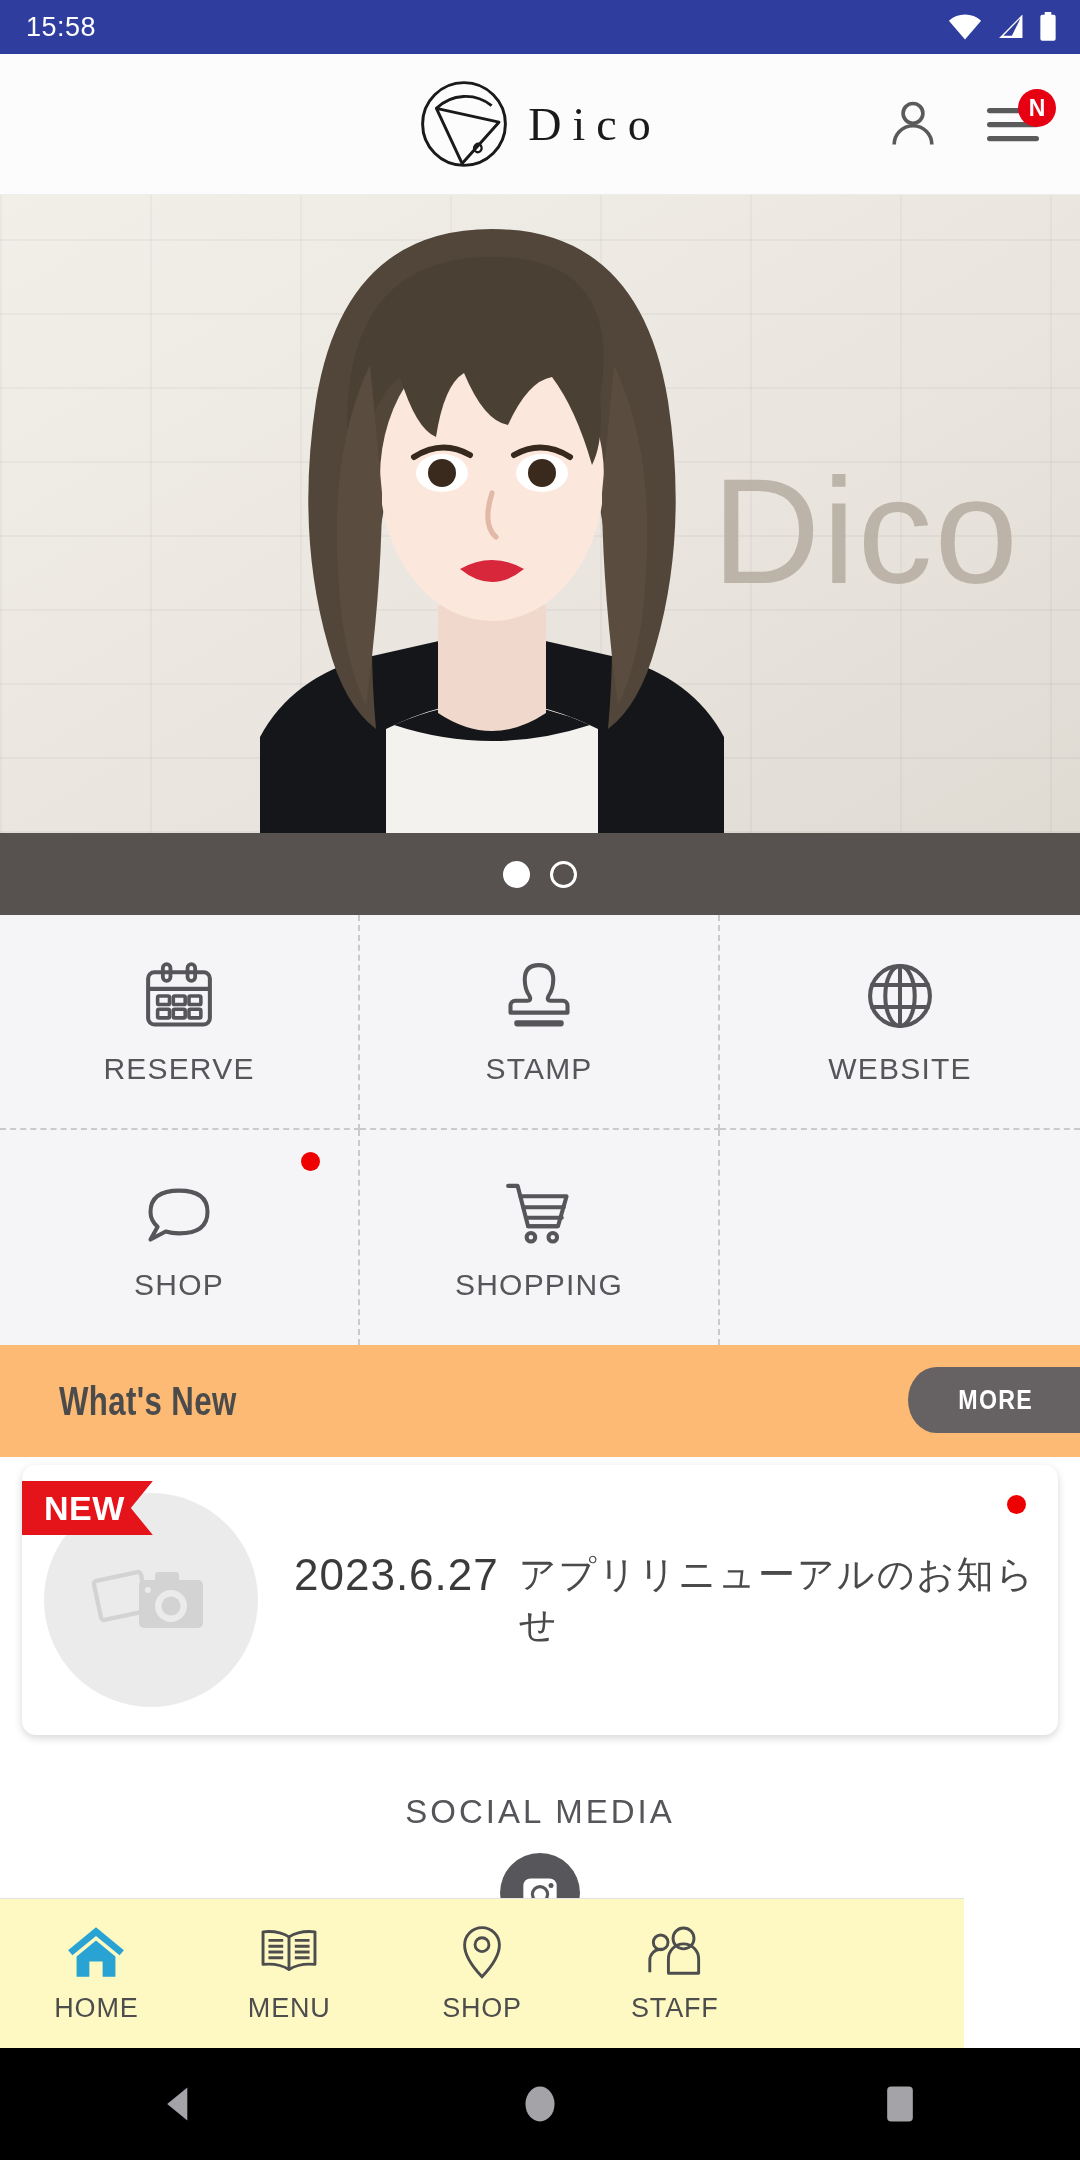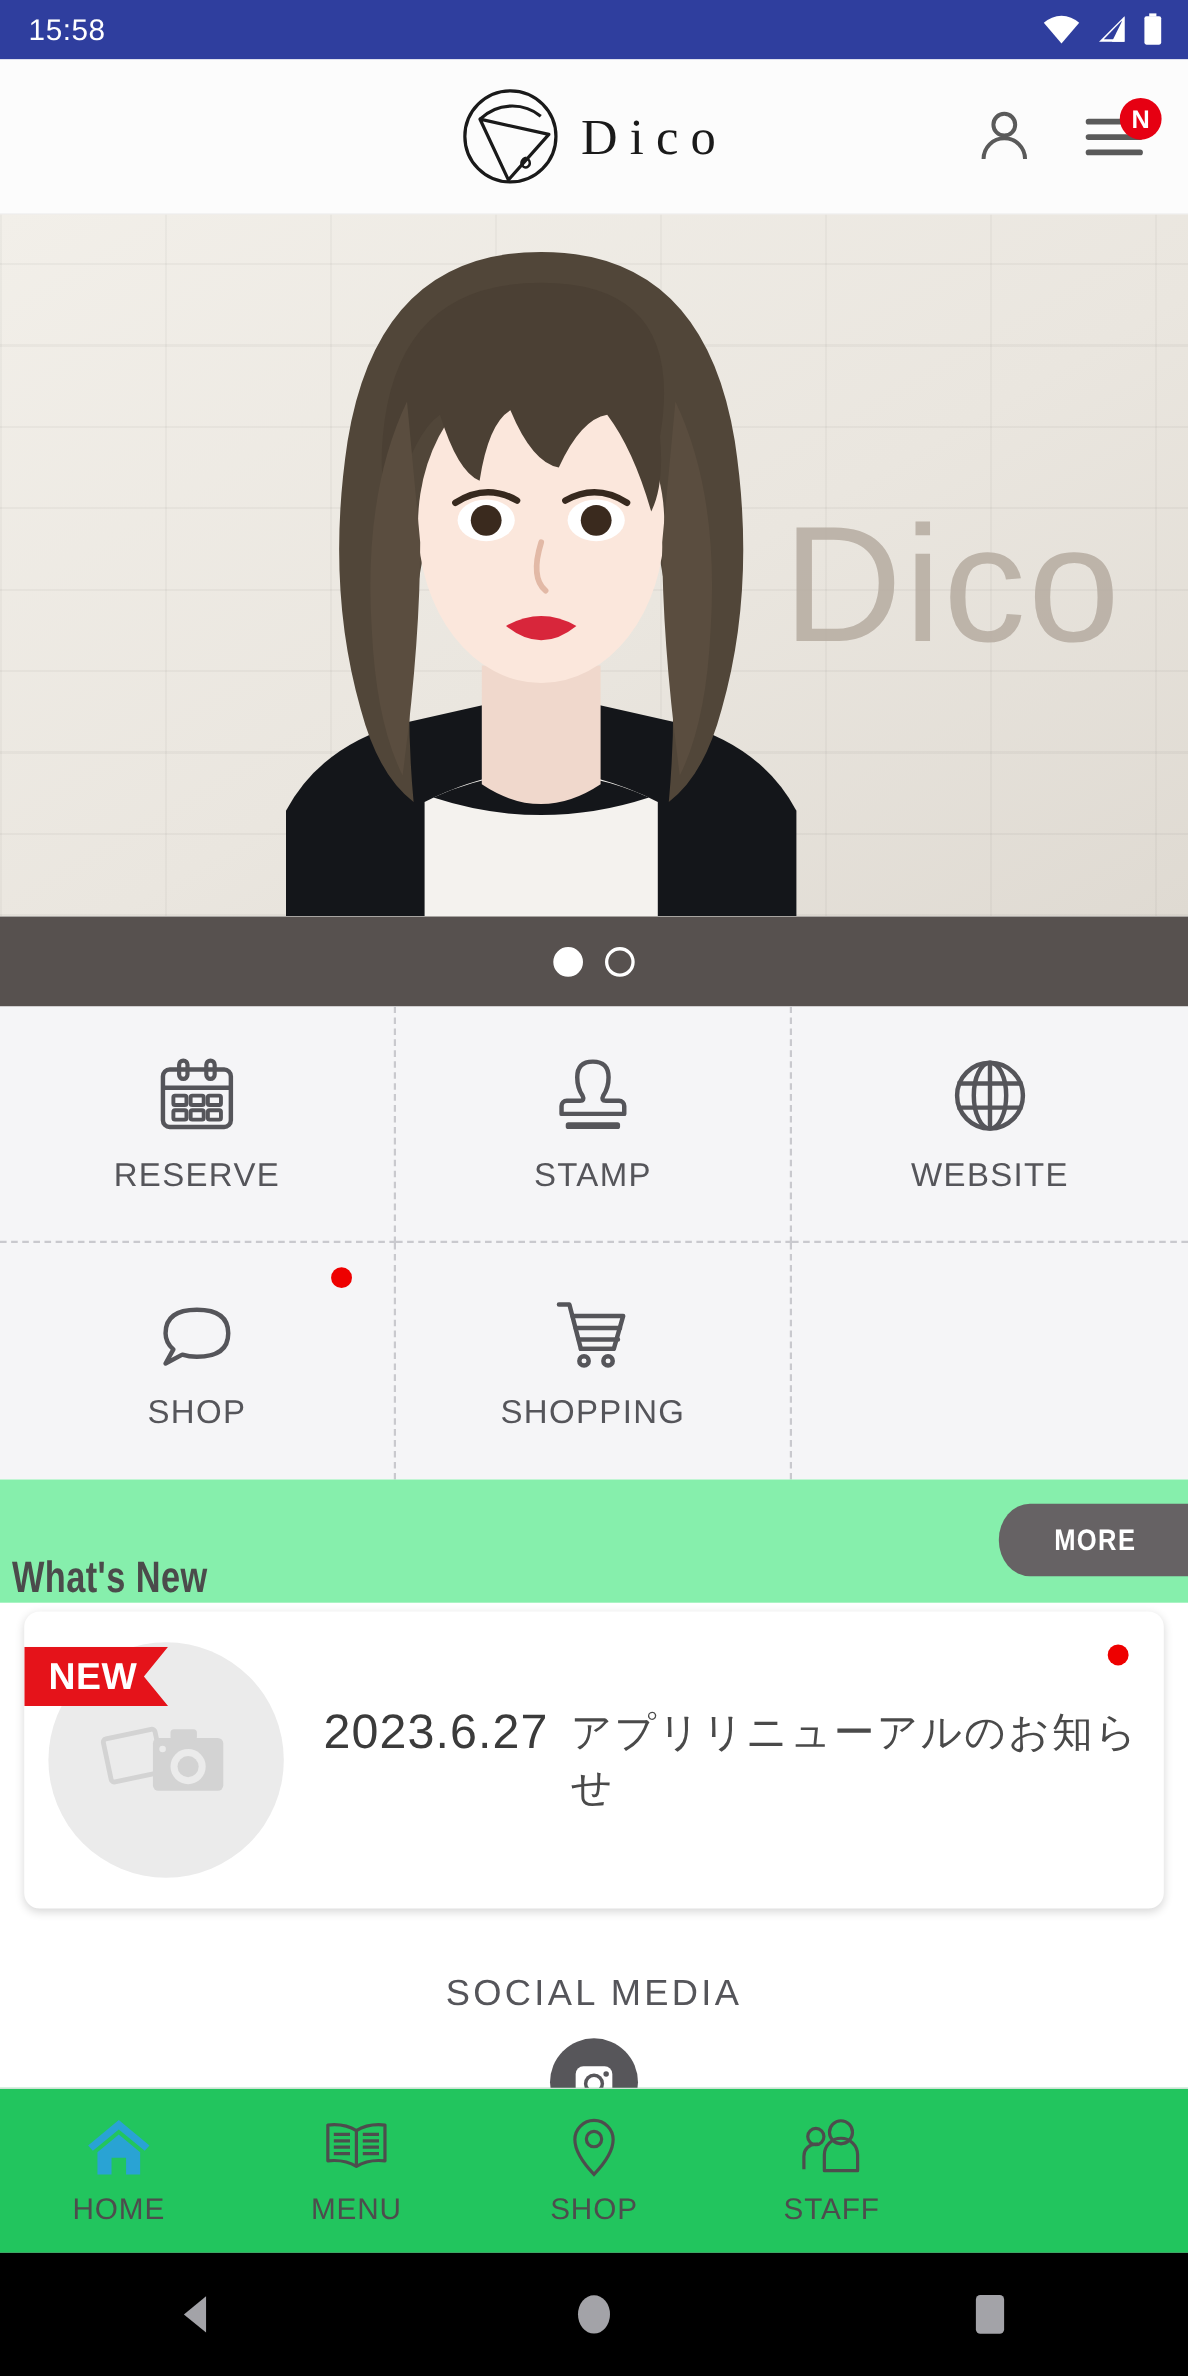--- a/index.html
+++ b/index.html
@@ -90,22 +90,22 @@
   .cell-label {
     font-size: 30px; color: #55555A; letter-spacing: 1.2px; font-weight: 300;
   }
   .cell-dot {
     position: absolute; top: 22px; right: 38px;
     width: 19px; height: 19px; border-radius: 50%; background: #EE0000;
   }
 
   
   .wn-head {
-    height: 112px; display: flex; align-items: flex-end;
-    position: relative; background: #86efac;
+    height: 112px; display: flex; align-items: center;
+    position: relative; background: #fdba74; padding-left: 48px;
   }
   .wn-title {
     font-size: 40px; font-weight: bold; color: #4B4B4B;
     padding-left: 14px; transform: scaleX(.78); transform-origin: left center;
     letter-spacing: .5px;
   }
   .more-btn {
     position: absolute; right: 0; top: 22px;
     height: 66px; min-width: 200px;
     background: #666264; color: #fff;
@@ -117,21 +117,21 @@
   }
 
   .news-card {
     position: relative;
     margin: 8px 22px 0 22px; height: 270px;
     background: #fff; border-radius: 14px;
     box-shadow: 0 3px 9px rgba(0,0,0,.16);
     display: flex; align-items: center; overflow: visible;
   }
   .ribbon {
-    position: absolute; left: 0; top: 32px; z-index: 4;
+    position: absolute; left: 0; top: 16px; z-index: 4;
     height: 54px; background: #E5131A; color: #fff;
     font-size: 34px; font-weight: bold; letter-spacing: .5px;
     display: flex; align-items: center; padding: 0 28px 0 22px;
     clip-path: polygon(0 0, 100% 0, calc(100% - 22px) 50%, 100% 100%, 0 100%);
   }
   .thumb {
     width: 214px; height: 214px; border-radius: 50%;
     background: #EBEBEB; margin-left: 22px; flex: none;
     display: flex; align-items: center; justify-content: center;
   }
@@ -143,22 +143,22 @@
     width: 19px; height: 19px; border-radius: 50%; background: #EE0000;
   }
 
   
   .social { padding-top: 58px; display: flex; flex-direction: column; align-items: center; gap: 22px; }
   .social-title { font-size: 33px; color: #55555A; letter-spacing: 3px; font-weight: 300; }
   .ig-icon { width: 80px; height: 80px; border-radius: 50%; background: #57565A; display:flex; align-items:center; justify-content:center; }
 
   
   .bottomnav {
-    position: absolute; left: 0; bottom: 112px; width: 1080px; height: 150px;
-    background: #22c55e; border-top: 1px solid #E3E3E3;
+    position: absolute; left: 0; bottom: 112px; width: 964px; height: 150px;
+    background: #fef9c3; border-top: 1px solid #E3E3E3;
     display: grid; grid-template-columns: repeat(5, 1fr);
   }
   .navitem {
     position: relative;
     display: flex; flex-direction: column; align-items: center; justify-content: center; gap: 12px;
   }
   .nav-label { font-size: 27px; color: #4D4D4D; letter-spacing: .8px; font-weight: 300; }
   .navitem.active .nav-label { color: #4D4D4D; }
   .nav-dot {
     position: absolute; top: 20px; left: 56%;

